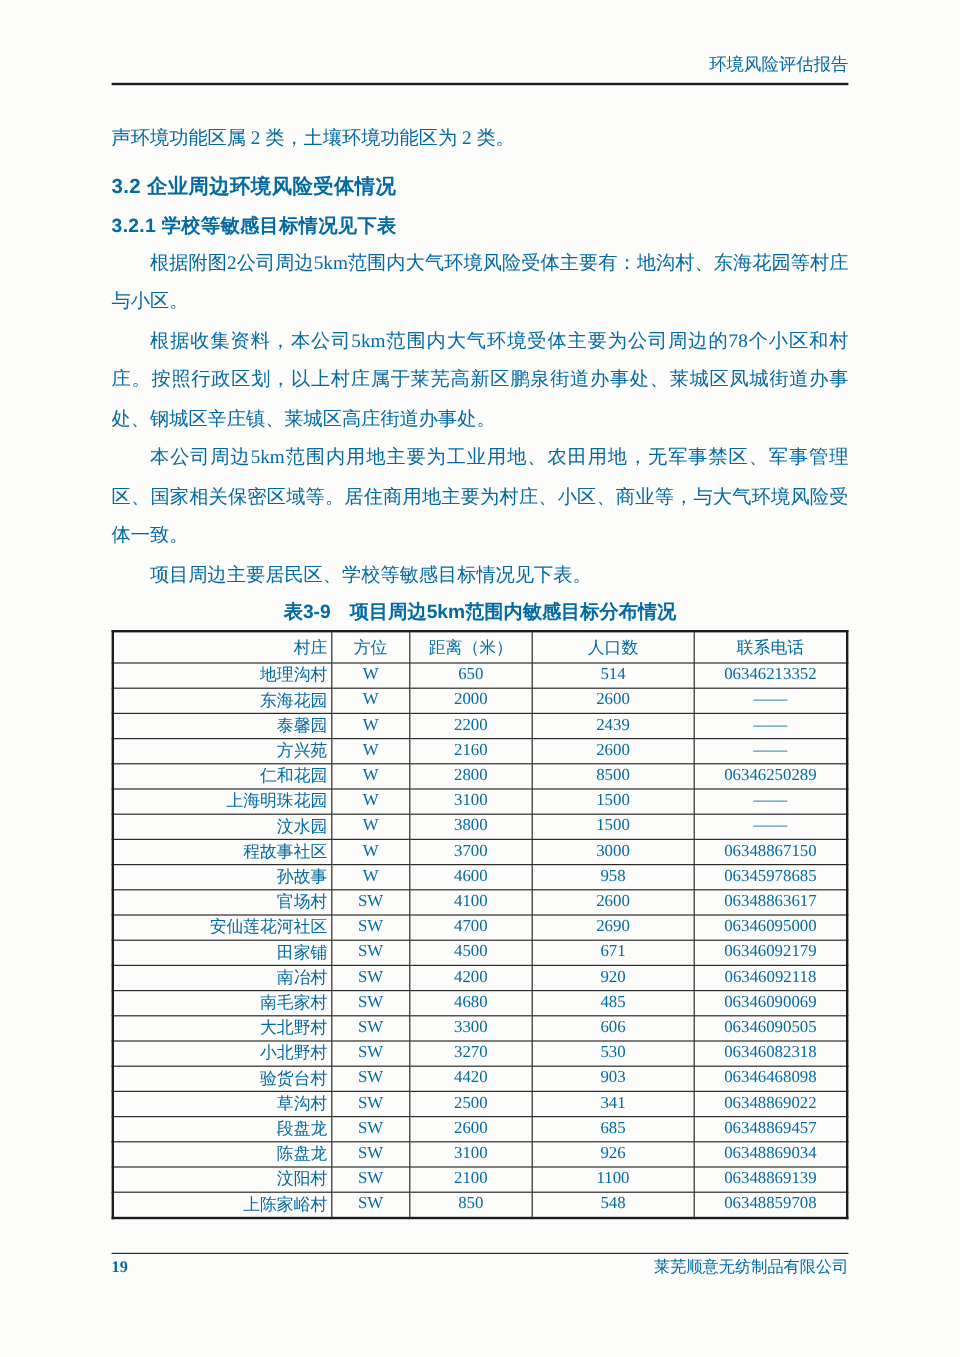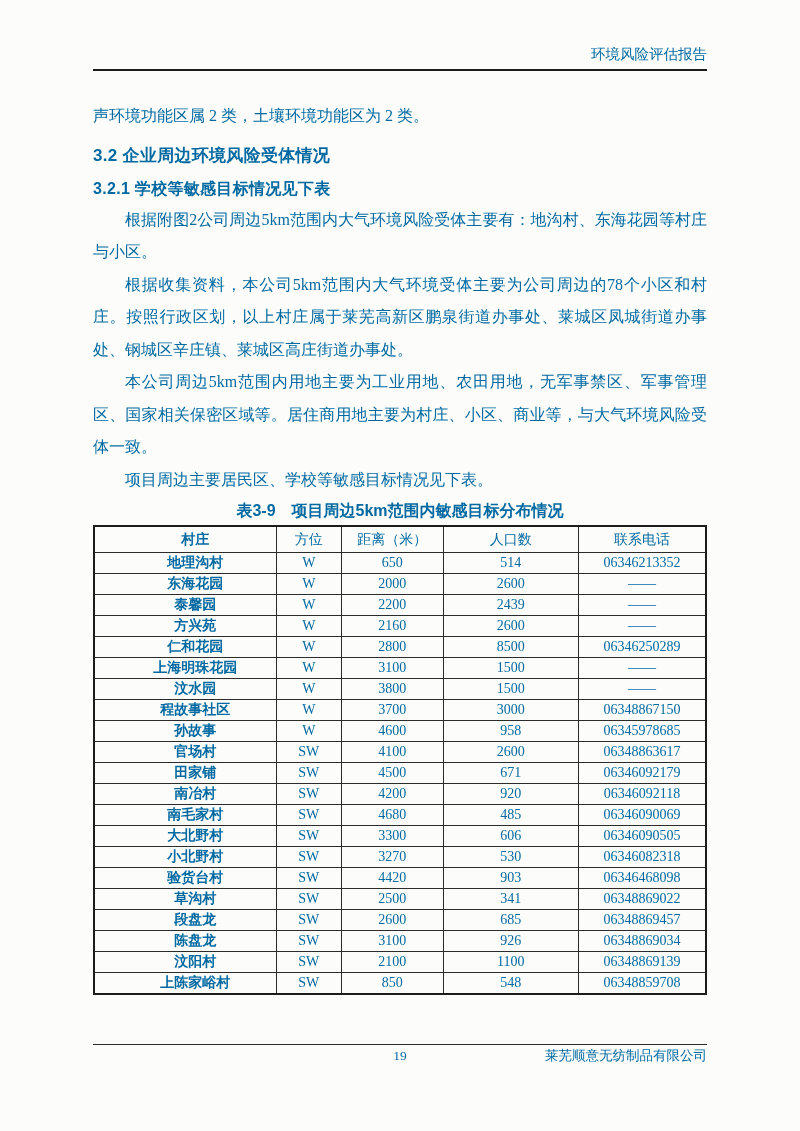--- a/index.html
+++ b/index.html
@@ -59,42 +59,43 @@
   }
   th, td {
     border: 1px solid #2b2b2b;
     padding: 0 3px;
     text-align: center;
     overflow: hidden;
     white-space: nowrap;
   }
   th { font-weight: normal; height: 25px; }
   td { height: 20px; }
-  th.col0, td.col0 { text-align: center; padding-left: 23px; font-weight: bold; }
+  th.col0, td.col0 { text-align: right; padding-left: 23px; }
   .col0 { width: 28%; }
   .col1 { width: 10.5%; }
   .col2 { width: 17%; }
   .col3 { width: 23%; }
   .col4 { width: 21.5%; }
   footer {
     position: absolute;
     top: 1044px;
     left: 93px;
     width: 614px;
     height: 22px;
     border-top: 1.5px solid #2a2a2a;
     font-size: 13.5px;
     line-height: 18px;
   }
   .pagenum {
     position: absolute;
     left: 0;
     top: 2px;
     width: 100%;
-    text-align: center;
+    text-align: left;
+    font-weight: bold;
   }
   .company {
     position: absolute;
     right: 0;
     top: 2px;
   }
 </style>
 </head>
 <body>
 
@@ -193,20 +194,27 @@
             <td class="col4">06345978685</td>
           </tr>
           <tr>
             <td class="col0">官场村</td>
             <td class="col1">SW</td>
             <td class="col2">4100</td>
             <td class="col3">2600</td>
             <td class="col4">06348863617</td>
           </tr>
           <tr>
+            <td class="col0">安仙莲花河社区</td>
+            <td class="col1">SW</td>
+            <td class="col2">4700</td>
+            <td class="col3">2690</td>
+            <td class="col4">06346095000</td>
+          </tr>
+          <tr>
             <td class="col0">田家铺</td>
             <td class="col1">SW</td>
             <td class="col2">4500</td>
             <td class="col3">671</td>
             <td class="col4">06346092179</td>
           </tr>
           <tr>
             <td class="col0">南冶村</td>
             <td class="col1">SW</td>
             <td class="col2">4200</td>

